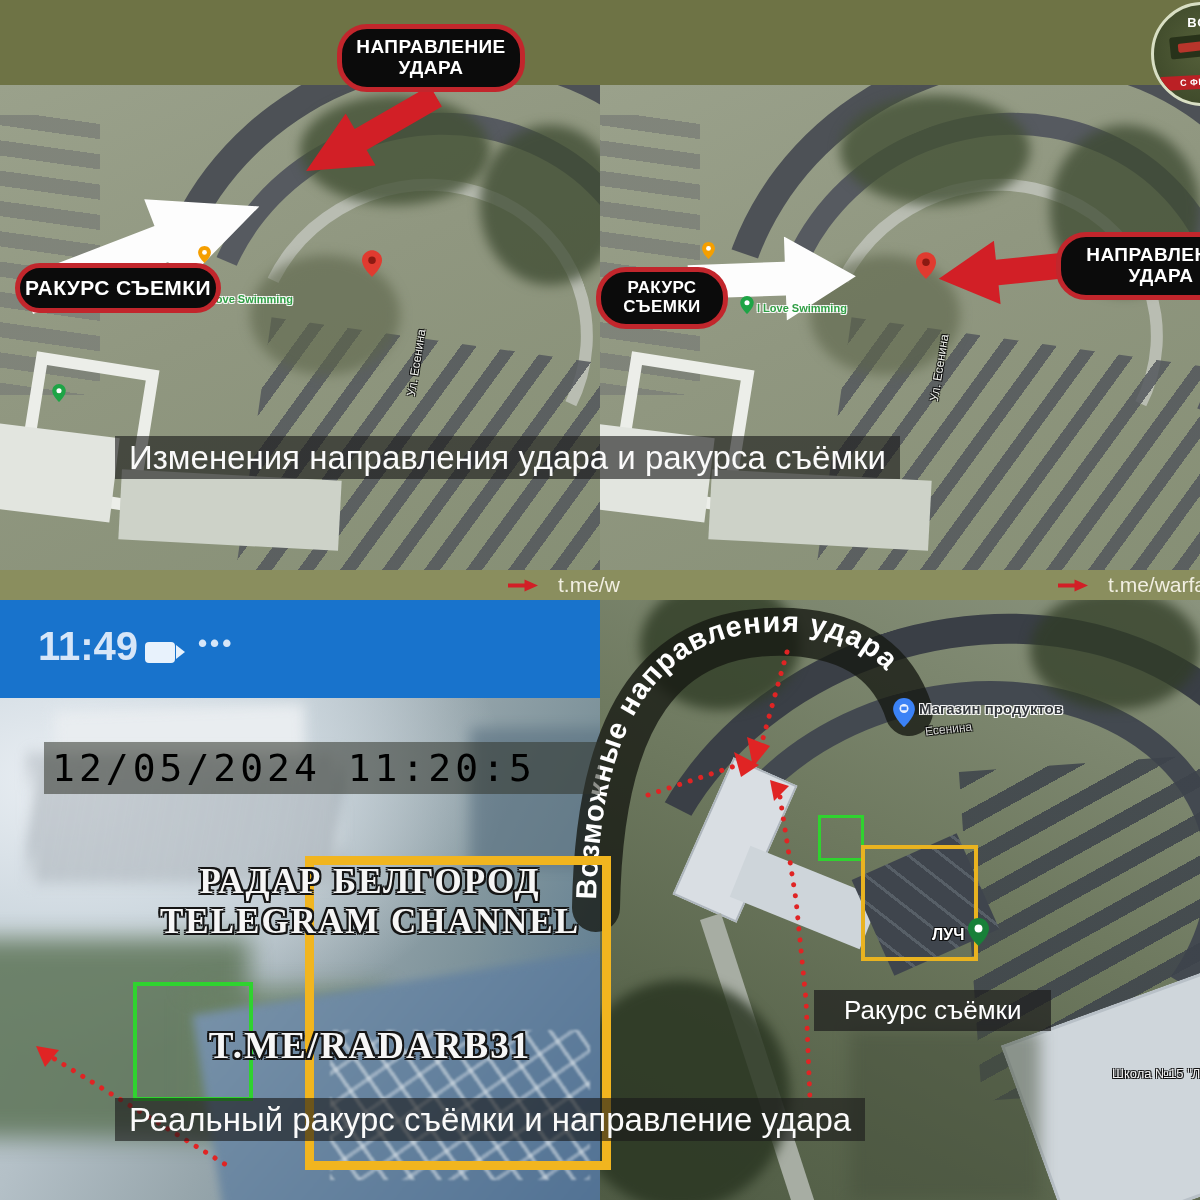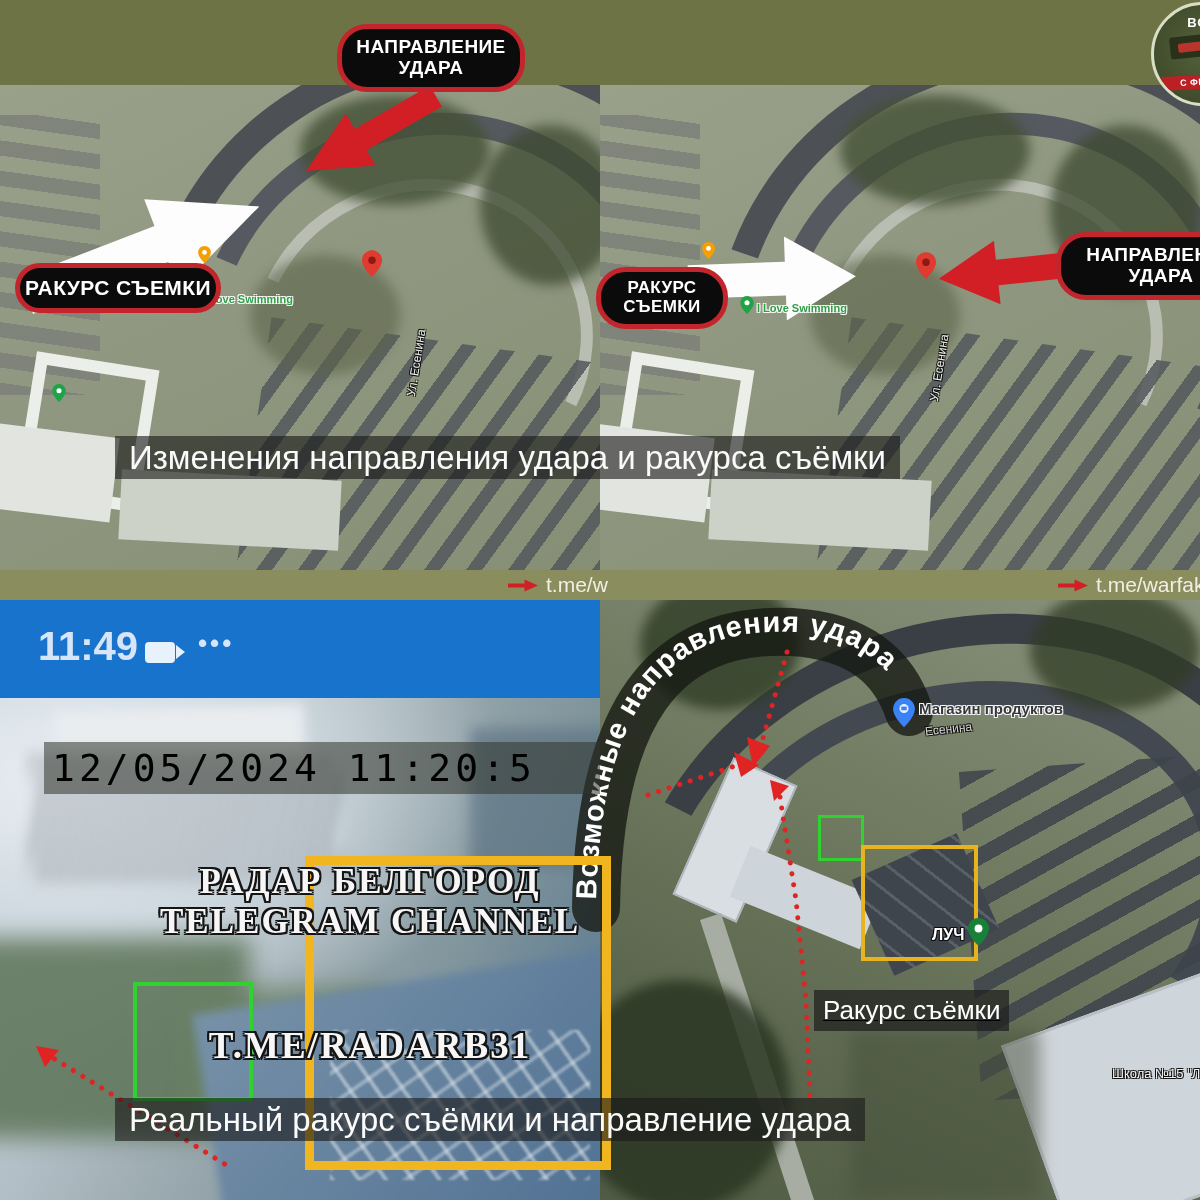--- a/index.html
+++ b/index.html
@@ -31,21 +31,21 @@
   .serifwm{position:absolute;font-family:"Liberation Serif",serif;font-weight:700;color:#f6f6f6;
            letter-spacing:2px;text-align:center;z-index:6;
            text-shadow:-2px -2px 0 #151515,2px -2px 0 #151515,-2px 2px 0 #151515,2px 2px 0 #151515,0 2px 0 #151515,0 -2px 0 #151515,2px 0 0 #151515,-2px 0 0 #151515;}
   .blkarrow{position:absolute;z-index:6;}
   .rect{position:absolute;z-index:5;background:transparent;}
   .maplabel{position:absolute;z-index:6;white-space:nowrap;}
   .pin{position:absolute;z-index:6;}
   #ovl{position:absolute;left:0;top:0;z-index:4;pointer-events:none;}
   .divband{position:absolute;left:0;top:570px;width:1200px;height:30px;background:#8a8e5e;z-index:3;
            display:flex;align-items:center;color:#f2efe2;font-size:21px;}
-  .tlink{position:absolute;display:flex;align-items:center;gap:8px;}
+  .tlink{position:absolute;display:flex;align-items:center;gap:20px;}
   .cam{position:absolute;width:30px;height:21px;background:#e8f2fc;border-radius:4px;}
   .cam::after{content:"";position:absolute;left:31px;top:3px;width:0;height:0;
               border-left:9px solid #e8f2fc;border-top:7px solid transparent;border-bottom:7px solid transparent;}
   .logo{position:absolute;left:1151px;top:2px;width:98px;height:98px;border-radius:50%;z-index:9;
         background:radial-gradient(circle at 50% 45%, #55603a 0%, #414c2c 70%, #39431f 100%);
         border:3px solid #d9dfc4;overflow:hidden;}
   .logo .lt{position:absolute;top:10px;width:100%;text-align:center;color:#fff;font-weight:800;font-size:13px;letter-spacing:1px;}
   .logo .heli{position:absolute;left:16px;top:30px;width:52px;height:22px;background:#28321a;border-radius:3px;transform:rotate(-6deg);}
   .logo .heli::after{content:"";position:absolute;left:8px;top:7px;width:30px;height:9px;background:#b8352b;border-radius:2px;}
   .logo .lb{position:absolute;bottom:14px;left:6px;width:78px;background:#bb2025;color:#fff;font-weight:800;
@@ -240,20 +240,20 @@
     </svg>
   <span class="maplabel halo-w" style="left:919px;top:700px;font-size:15px;font-weight:700;color:#34383c;">Магазин продуктов</span>
   <span class="maplabel halo-d" style="left:925px;top:722px;font-size:12px;color:rgba(255,255,255,.78);transform:rotate(-6deg);">Есенина</span>
 
   <svg class="pin" style="left:968px;top:918px;width:21px;height:28px;" viewBox="0 0 24 32">
     <path d="M12 0C5.4 0 0 5.4 0 12c0 9 12 20 12 20s12-11 12-20C24 5.4 18.6 0 12 0z" fill="#188038"></path>
       <circle cx="12" cy="12" r="4.5" fill="#fff"></circle>
     </svg>
   <span class="maplabel halo-d" style="left:932px;top:926px;font-size:16px;font-weight:700;color:#fff;">ЛУЧ</span>
 
-  <div class="abs" style="left:814px;top:990px;background:rgba(28,28,28,.70);padding:5px 9px;z-index:7;text-decoration:underline;">
+  <div class="abs" style="left:814px;top:990px;background:rgba(28,28,28,.70);padding:5px 30px;z-index:7;">
     <span style="color:#fff;font-size:26px;">Ракурс съёмки</span>
   </div>
 
 
   <span class="maplabel halo-d" style="left:1112px;top:1066px;font-size:13px;color:#f2f2f2;z-index:6;">Школа №15 "Л</span>
 
 </div>
 
 </body></html>

